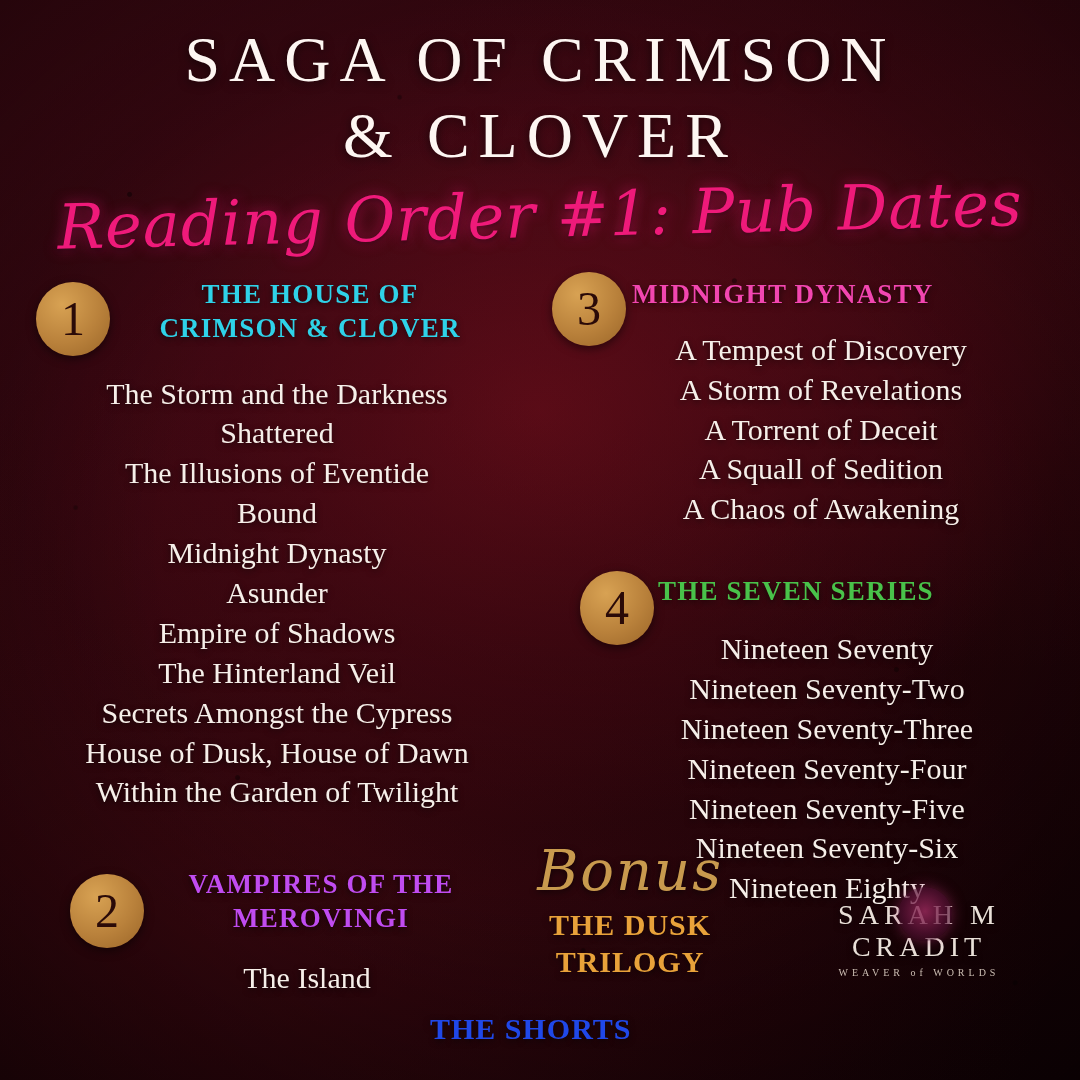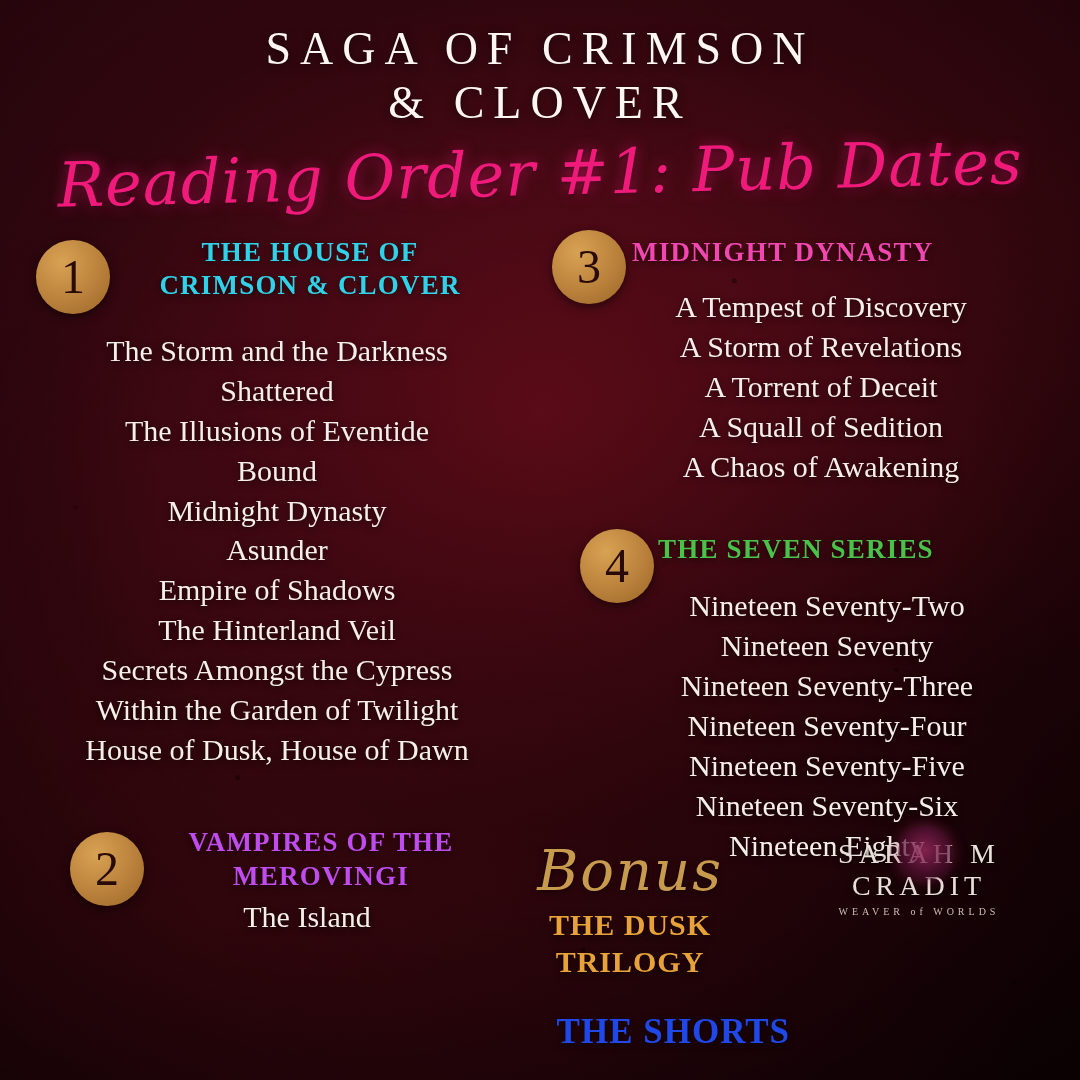--- a/index.html
+++ b/index.html
@@ -48,21 +48,21 @@
     background: radial-gradient(ellipse 78% 72% at 50% 50%, rgba(0,0,0,0) 45%, rgba(0,0,0,0.55) 100%);
     pointer-events: none;
   }
 
   .content { position: relative; z-index: 3; }
 
   .title {
     text-align: center;
     color: #fdf6f2;
     font-family: "Liberation Serif", serif;
-    font-size: 46px;
+    font-size: 64px;
     line-height: 1.18;
     letter-spacing: 9px;
     padding-top: 22px;
     text-shadow: 0 2px 10px rgba(0,0,0,.6);
   }
   .title .l2 { display: block; }
 
   .script {
     text-align: center;
     margin-top: 6px;
@@ -120,21 +120,21 @@
 
   
   .s1 { margin-left: 0; }
   .s1 .badge { left: 22px; top: 4px; }
   .s1 .sec-head { color: #2fd2e8; padding-left: 76px; padding-right: 10px; }
   .s1 .booklist { margin-top: 28px; }
 
   .s2 { margin-top: 56px; }
   .s2 .badge { left: 56px; top: 6px; }
   .s2 .sec-head { color: #c04cf0; padding-left: 112px; padding-right: 24px; text-align: center; }
-  .s2 .booklist { margin-top: 4px; padding-left: 60px; }
+  .s2 .booklist { margin-top: 22px; padding-left: 60px; }
 
   
   .s3 .badge { left: 12px; top: -6px; }
   .s3 .sec-head { color: #f246b0; padding-left: 92px; text-align: left; }
   .s3 .booklist { margin-top: 18px; padding-left: 36px; }
 
   .s4 { margin-top: 46px; }
   .s4 .badge { left: 40px; top: -4px; }
   .s4 .sec-head { color: #49c24a; padding-left: 118px; text-align: left; }
   .s4 .booklist { margin-top: 20px; padding-left: 48px; }
@@ -165,24 +165,24 @@
     letter-spacing: 1px;
     color: #e8a23a;
     text-shadow: 0 2px 6px rgba(0,0,0,.6);
   }
 
   .shorts {
     position: absolute;
     left: 430px;
     top: 1012px;
     width: 360px;
-    text-align: right;
+    text-align: left;
     font-family: "Liberation Serif", serif;
     font-weight: bold;
-    font-size: 35px;
+    font-size: 30px;
     letter-spacing: 1px;
     color: #2048e8;
     text-shadow: 0 2px 6px rgba(0,0,0,.6);
     z-index: 4;
   }
 
   .logo {
     position: absolute;
     right: 36px;
     bottom: 26px;
@@ -243,22 +243,22 @@
           <div class="booklist">
             <div>The Storm and the Darkness</div>
             <div>Shattered</div>
             <div>The Illusions of Eventide</div>
             <div>Bound</div>
             <div>Midnight Dynasty</div>
             <div>Asunder</div>
             <div>Empire of Shadows</div>
             <div>The Hinterland Veil</div>
             <div>Secrets Amongst the Cypress</div>
+            <div>House of Dusk, House of Dawn</div>
             <div>Within the Garden of Twilight</div>
-            <div>House of Dusk, House of Dawn</div>
           </div>
         </div>
 
         <div class="section s2">
           <div class="badge">2</div>
           <div class="sec-head">
             <div>VAMPIRES OF THE</div>
             <div>MEROVINGI</div>
           </div>
           <div class="booklist">
@@ -283,22 +283,22 @@
             <div>A Chaos of Awakening</div>
           </div>
         </div>
 
         <div class="section s4">
           <div class="badge">4</div>
           <div class="sec-head">
             <div>THE SEVEN SERIES</div>
           </div>
           <div class="booklist">
+            <div>Nineteen Seventy</div>
             <div>Nineteen Seventy-Two</div>
-            <div>Nineteen Seventy</div>
             <div>Nineteen Seventy-Three</div>
             <div>Nineteen Seventy-Four</div>
             <div>Nineteen Seventy-Five</div>
             <div>Nineteen Seventy-Six</div>
             <div>Nineteen Eighty</div>
           </div>
         </div>
 
       </div>
     </div>

